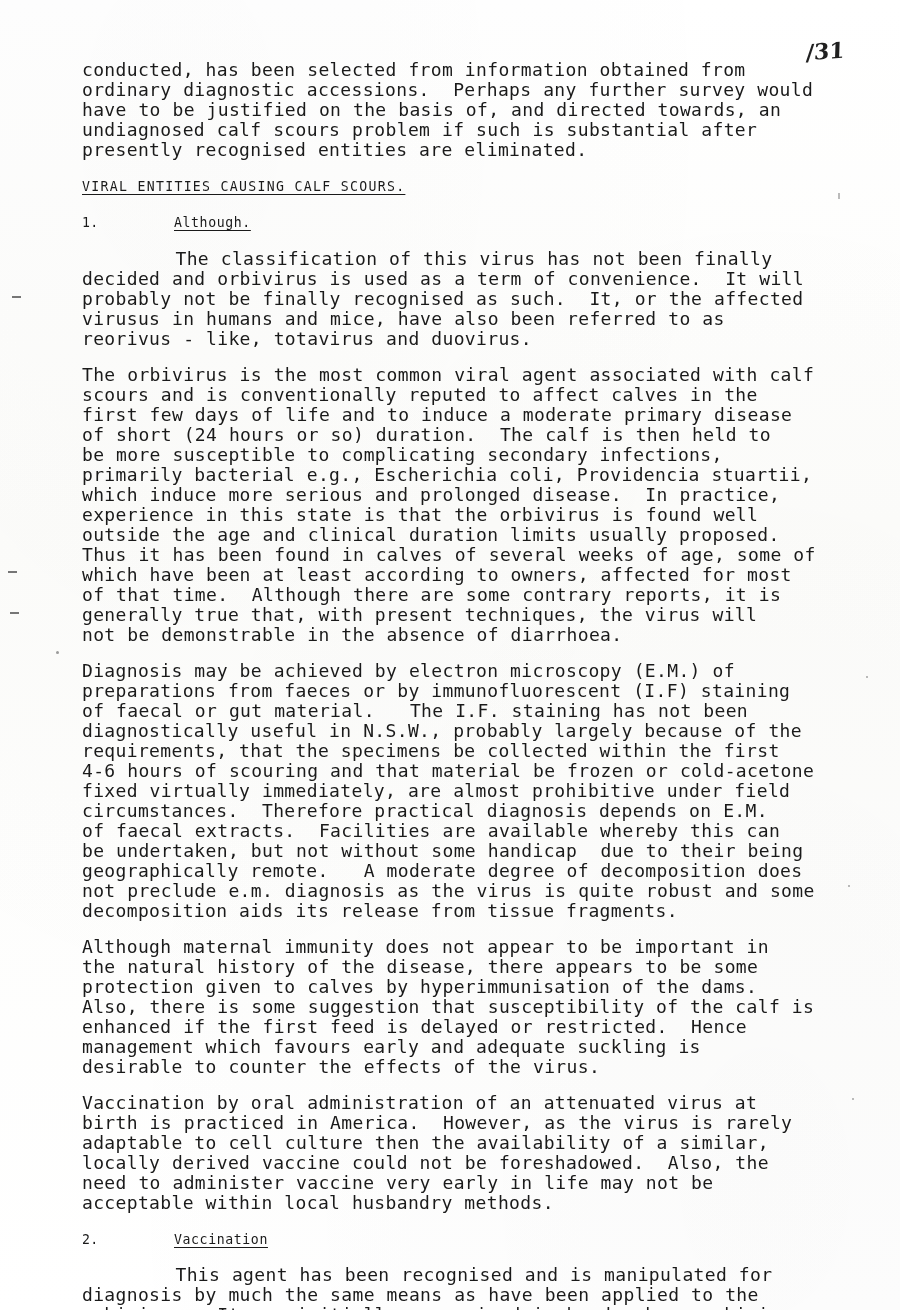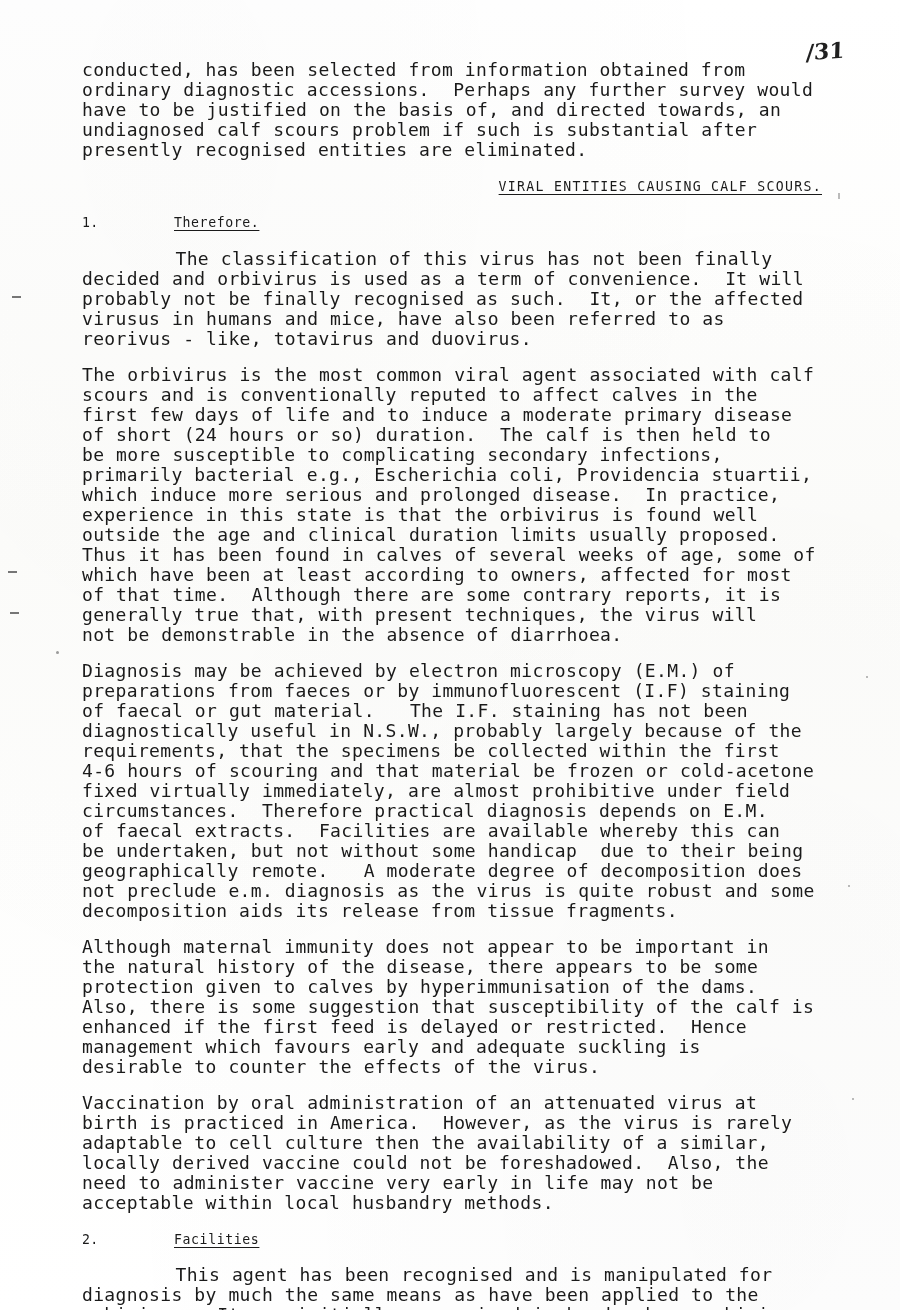--- a/index.html
+++ b/index.html
@@ -59,21 +59,20 @@
 
   .section-heading {
     margin: 18px 0 16px 0;
     font-size: 13.2px;
     line-height: 18.4px;
     letter-spacing: 1.3px;
     text-decoration: underline;
     text-underline-offset: 3px;
     text-decoration-thickness: 1.4px;
     white-space: pre;
-    text-align: right;
   }
 
   .numbered-heading {
     margin: 18px 0 16px 0;
     font-size: 13.2px;
     line-height: 18.4px;
     letter-spacing: 0.35px;
     display: flex;
   }
   .numbered-heading .num {
@@ -139,21 +138,21 @@
 have to be justified on the basis of, and directed towards, an
 undiagnosed calf scours problem if such is substantial after
 presently recognised entities are eliminated.</p>
 
     <div class="section-heading">VIRAL ENTITIES CAUSING CALF SCOURS.</div>
 
 
     <div class="numbered-heading">
       <span class="num">1.</span>
       <span class="gap"></span>
-      <span class="term">Therefore.</span>
+      <span class="term">Although.</span>
     </div>
 
     <p class="para">        The classification of this virus has not been finally
 decided and orbivirus is used as a term of convenience.  It will
 probably not be finally recognised as such.  It, or the affected
 virusus in humans and mice, have also been referred to as
 reorivus - like, totavirus and duovirus.</p>
 
     <p class="para">The orbivirus is the most common viral agent associated with calf
 scours and is conventionally reputed to affect calves in the
@@ -195,21 +194,21 @@
     <p class="para">Vaccination by oral administration of an attenuated virus at
 birth is practiced in America.  However, as the virus is rarely
 adaptable to cell culture then the availability of a similar,
 locally derived vaccine could not be foreshadowed.  Also, the
 need to administer vaccine very early in life may not be
 acceptable within local husbandry methods.</p>
 
     <div class="numbered-heading">
       <span class="num">2.</span>
       <span class="gap"></span>
-      <span class="term">Facilities</span>
+      <span class="term">Vaccination</span>
     </div>
 
     <p class="para tight">        This agent has been recognised and is manipulated for
 diagnosis by much the same means as have been applied to the
 orbivirus.  It was initially recognised in herds where orbivirus
 vaccination was ineffectual and the manifestation of coronavirus</p>
 
   </div>
 </div>
 

